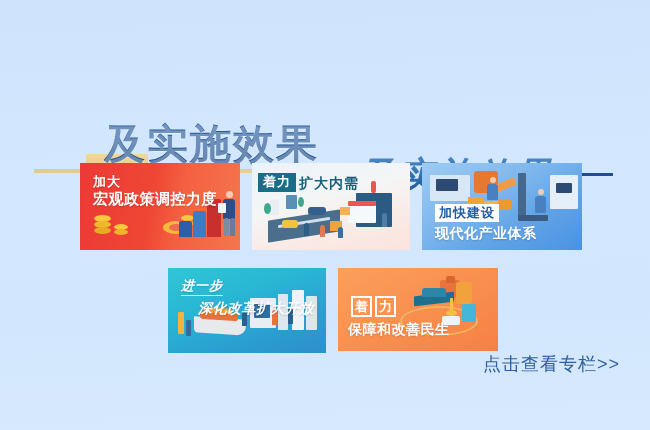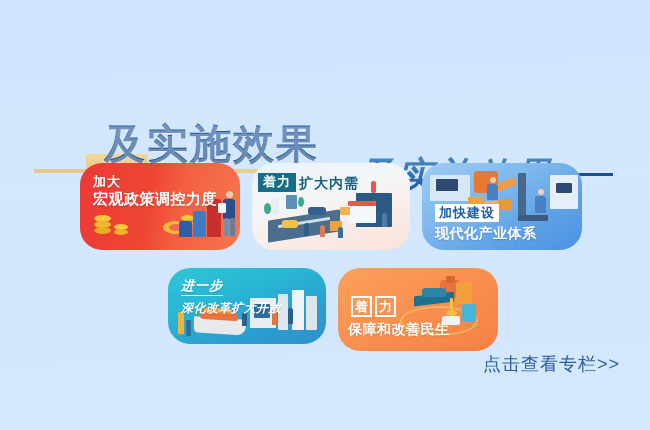--- a/index.html
+++ b/index.html
@@ -90,21 +90,20 @@
     background-clip: text;
     -webkit-text-fill-color: transparent;
     white-space: nowrap;
   }
 
   
   .card {
     position: absolute;
     overflow: hidden;
     box-sizing: border-box;
-    border-radius: 22px;
   }
   .card-text {
     position: absolute;
     z-index: 6;
     color: #ffffff;
     font-weight: bold;
     white-space: nowrap;
     text-shadow: 0 1px 2px rgba(0,0,0,0.18);
   }
   .lead { display: block; }
@@ -146,30 +145,30 @@
   #card-3 .card-text { left: 13px; top: 40px; }
   #card-3 .lead {
     font-size: 13px; letter-spacing: 1px; line-height: 16px;
     color: #1f5fa8; background: #ffffff; display: inline-block;
     padding: 1px 4px; text-shadow: none;
   }
   #card-3 .main { font-size: 14px; letter-spacing: 0.5px; line-height: 19px; margin-top: 2px; }
 
   
   #card-4 {
-    left: 168px; top: 268px; width: 158px; height: 76px;
+    left: 168px; top: 268px; width: 158px; height: 85px;
     background: linear-gradient(160deg, #2fc6d6 0%, #29b7d4 35%, #2a9ed0 72%, #2f8fcb 100%);
   }
   #card-4 .card-text { left: 13px; top: 8px; }
   #card-4 .lead {
     font-size: 13px; font-style: italic; letter-spacing: 1px; line-height: 17px;
     border-bottom: 1px solid rgba(255,255,255,0.85); padding-bottom: 1px;
     display: inline-block;
   }
-  #card-4 .main { font-size: 12px; font-style: italic; letter-spacing: 0.5px; line-height: 19px; margin-top: 3px; }
+  #card-4 .main { font-size: 14px; font-style: italic; letter-spacing: 0.5px; line-height: 19px; margin-top: 3px; margin-left: 17px; }
 
   
   #card-5 {
     left: 338px; top: 268px; width: 160px; height: 83px;
     background: linear-gradient(150deg, #fba05a 0%, #fa9452 35%, #f78a4b 70%, #f78044 100%);
   }
   #card-5 .badge-row {
     position: absolute; z-index: 7; left: 13px; top: 28px; display: flex; gap: 3px;
   }
   #card-5 .badge-box {

